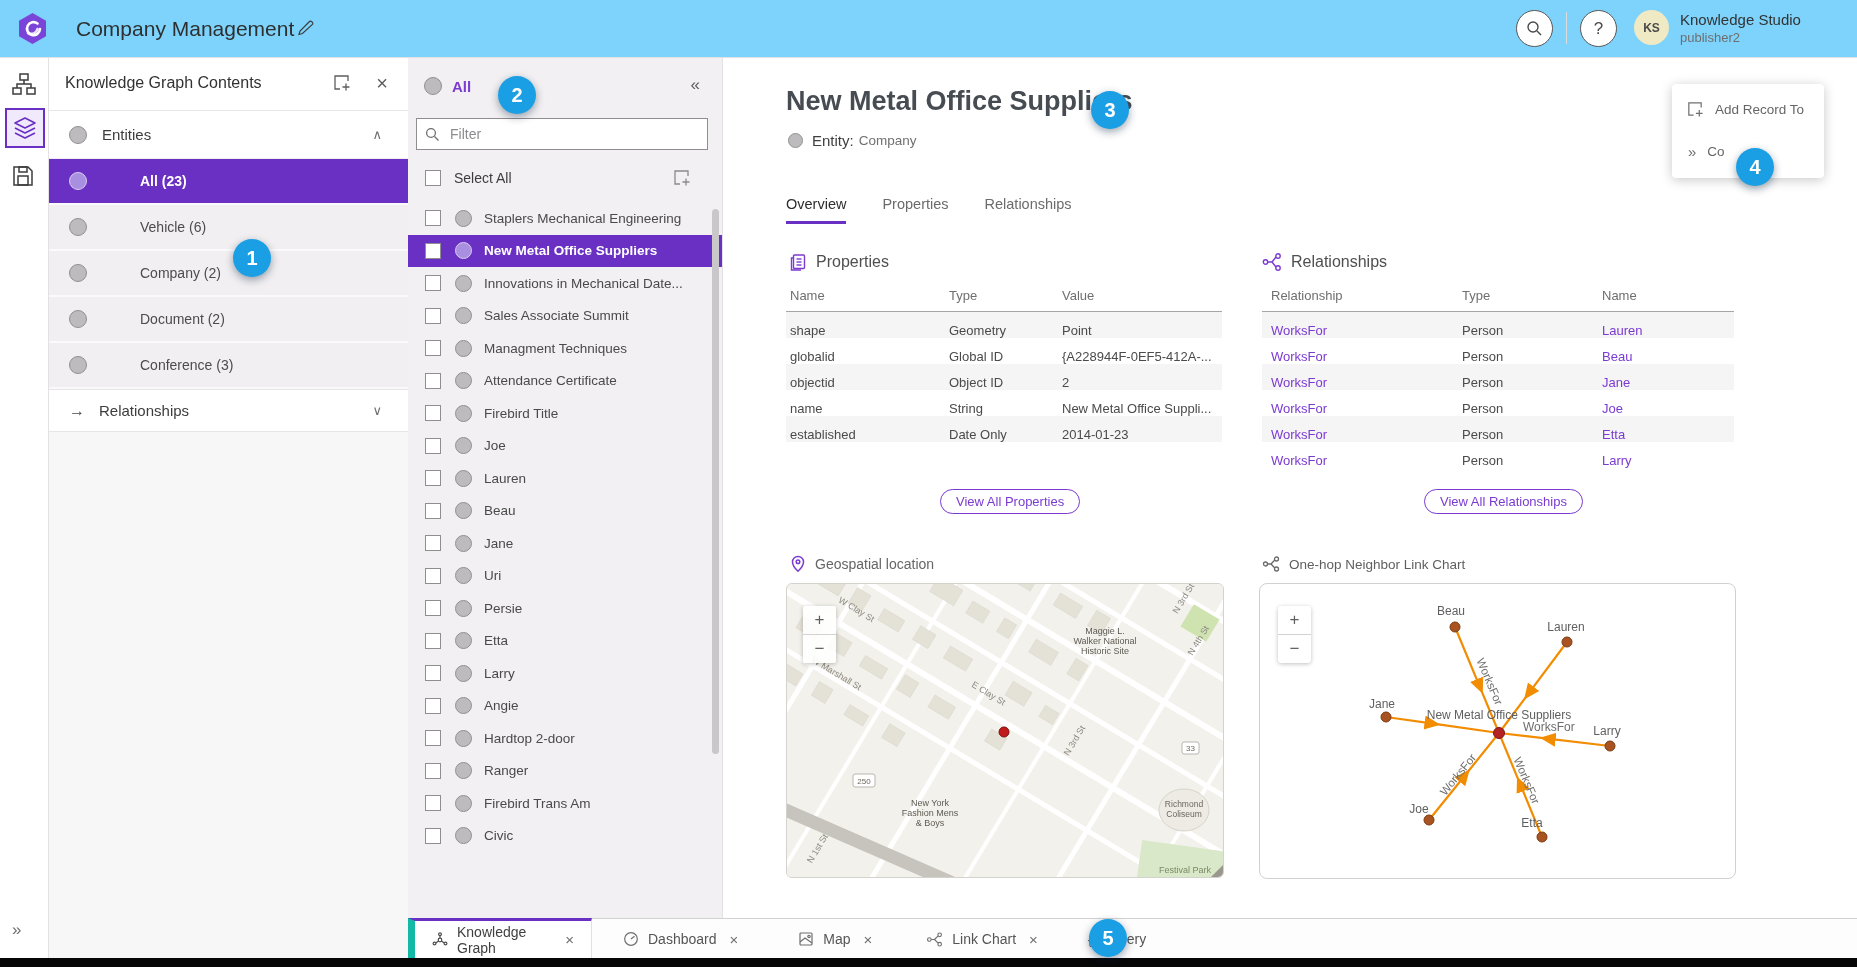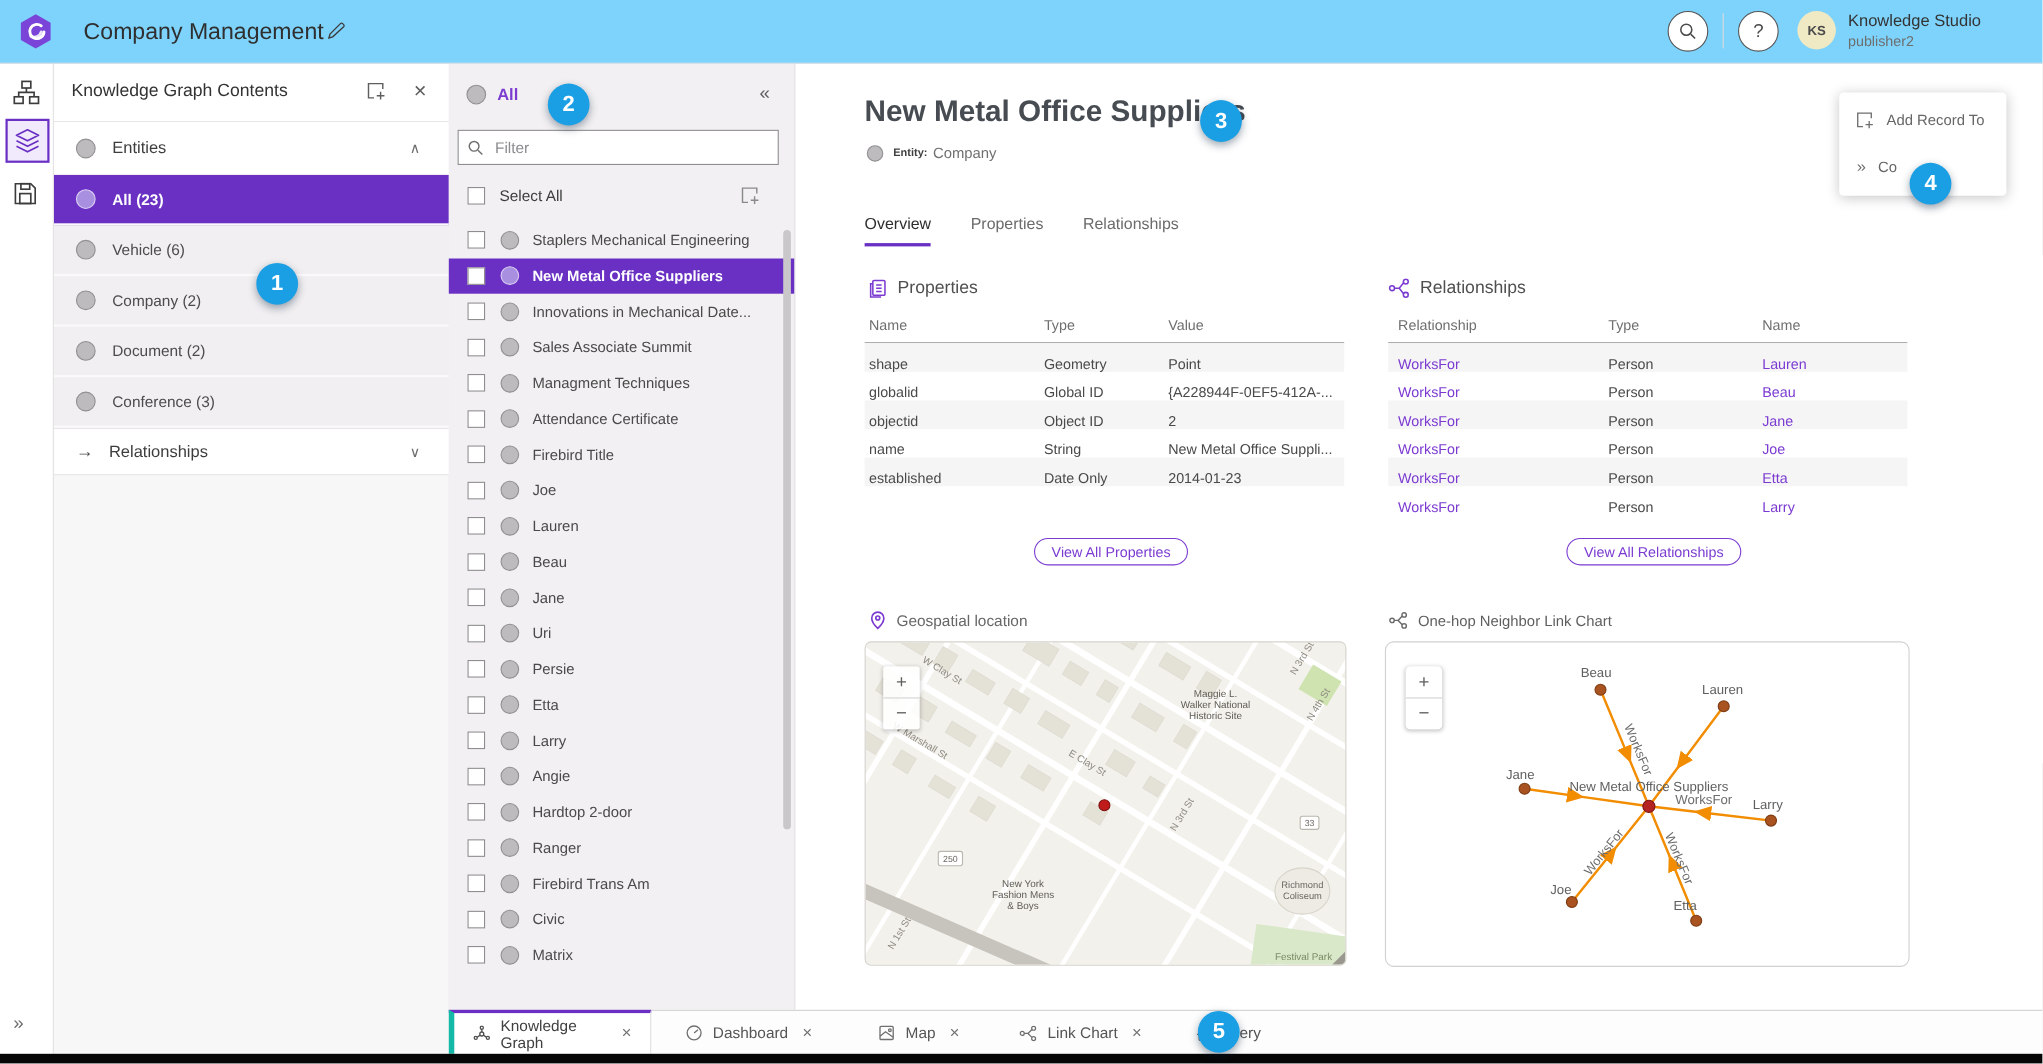--- a/index.html
+++ b/index.html
@@ -28,21 +28,21 @@
   
   .contents{position:absolute;left:48px;top:57px;width:360px;height:901px;background:#f8f7f8;border-right:1px solid #e3e1e3;z-index:10;}
   .c-header{position:relative;height:53px;background:#fff;border-bottom:1px solid #e7e5e7;}
   .c-title{position:absolute;left:17px;top:17px;font-size:16px;color:#323232;}
   .hdr-ic{position:absolute;top:16px;width:20px;height:20px;cursor:pointer;}
   .close-x{font-size:20px;color:#5e5e5e;line-height:20px;text-align:center;cursor:pointer;}
   .ent-hdr{position:relative;height:47px;background:#fff;display:flex;align-items:center;border-bottom:1px solid #efedef;cursor:pointer;}
   .ent-hdr .lbl{font-size:15px;color:#3d3d3d;margin-left:15px;}
   .chev{position:absolute;right:26px;font-size:13px;color:#6e6e6e;}
   .gcirc{width:16px;height:16px;border-radius:50%;background:#bdbbbe;border:1px solid #929093;flex:0 0 auto;margin-left:21px;}
-  .etype{height:44px;background:#f1eff1;border-bottom:2px solid #fbfafb;display:flex;align-items:center;font-size:14px;color:#4c4c4c;cursor:pointer;}
+  .etype{height:44px;background:#f1eff1;border-bottom:2px solid #fbfafb;display:flex;align-items:center;font-size:14px;color:#4c4c4c;cursor:pointer;gap:38px;}
   .etype .lbl{margin-left:15px;}
   .etype.selected{background:#6930c3;color:#fff;font-weight:bold;}
   .etype.selected .gcirc{background:#a98fe0;border-color:#d9cdf2;}
   .rel-row{height:41px;background:#fff;border-top:1px solid #e7e5e7;border-bottom:1px solid #e7e5e7;display:flex;align-items:center;font-size:15px;color:#3d3d3d;cursor:pointer;position:relative;}
   .rel-arrow{margin-left:21px;font-size:16px;color:#4c4c4c;}
   .rel-row .lbl{margin-left:14px;}
 
   
   .listpanel{position:absolute;left:408px;top:57px;width:314px;height:861px;background:#f2f0f2;border-right:1px solid #e3e1e3;z-index:10;}
   .lp-all{position:absolute;left:16px;top:20px;display:flex;align-items:center;cursor:pointer;}
@@ -62,21 +62,21 @@
   .li .gcirc{width:15px;height:15px;margin-left:14px;}
   .li .lbl{margin-left:12px;white-space:nowrap;overflow:hidden;}
   .li.selected{background:#6930c3;color:#fff;font-weight:bold;}
   .li.selected .gcirc{background:#a98fe0;border-color:#d9cdf2;}
   .lp-scroll{position:absolute;right:3px;top:152px;width:7px;height:545px;background:#c9c7ca;border-radius:4px;cursor:pointer;}
 
   
   .rec-title{position:absolute;left:786px;top:86px;font-size:27px;font-weight:bold;color:#474c52;}
   .ent-line{position:absolute;left:788px;top:132px;display:flex;align-items:center;}
   .ent-line .gcirc{width:13px;height:13px;margin-left:0;}
-  .ent-k{margin-left:9px;font-size:10px;font-weight:bold;color:#3f3f3f;}
+  .ent-k{margin-left:9px;font-size:15px;font-weight:normal;color:#3f3f3f;}
   .ent-v{margin-left:5px;font-size:13.5px;color:#707070;}
   .tabs{position:absolute;left:786px;top:196px;display:flex;gap:36px;}
   .tab{font-size:14.5px;color:#6b6b6b;padding-bottom:9px;cursor:pointer;}
   .tab.active{color:#2e2e2e;border-bottom:3px solid #6930c3;}
   .sec-head{position:absolute;display:flex;align-items:center;gap:9px;}
   .sec-head .t{font-size:16px;color:#4f4f4f;}
   .sec-head.small .t{font-size:13.5px;color:#5f5f5f;}
 
   .dtable{position:absolute;font-size:13px;color:#4a4a4a;}
   .dt-hrow{display:flex;color:#6f6f6f;padding-bottom:8px;border-bottom:1px solid #a7a5a7;}
@@ -102,21 +102,21 @@
   .menu-item{display:flex;align-items:center;height:34px;margin-top:8px;cursor:pointer;}
   .menu-item .mic{margin-left:14px;width:18px;height:18px;flex:0 0 auto;}
   .menu-item .lbl{margin-left:11px;font-size:13.5px;color:#666;}
   .mexp{margin-left:16px;font-size:15px;color:#6e6e6e;}
 
   
   .tabbar{position:absolute;left:408px;top:918px;width:1449px;height:40px;background:#fdfdfd;border-top:1px solid #d2d2d2;display:flex;z-index:15;}
   .btab{display:inline-flex;align-items:center;height:100%;padding:0 17px;font-size:14px;color:#555;cursor:pointer;box-sizing:border-box;}
   .btab .bic{margin-right:9px;}
   .btab .x{margin-left:13px;font-size:15px;color:#6f6f6f;cursor:pointer;}
-  .btab.active{background:#fff;border-top:3px solid #6930c3;border-left:5px solid #14b8a6;border-right:1px solid #e0e0e0;margin-top:-1px;color:#3f3f3f;}
+  .btab.active{background:#fff;border-top:3px solid #6930c3;border-left:7px solid #14b8a6;border-right:1px solid #e0e0e0;margin-top:-1px;color:#3f3f3f;}
   .qbraces{font-size:13px;color:#6f6f6f;margin-right:8px;}
   .blackbar{position:absolute;left:0;top:958px;width:1857px;height:9px;background:#060606;z-index:35;}
 
   
   .badge{position:absolute;width:38px;height:38px;border-radius:50%;background:#1b9fe4;color:#fff;font-size:20px;font-weight:bold;display:flex;align-items:center;justify-content:center;box-shadow:0 3px 8px rgba(0,30,60,.4);z-index:60;}
 </style>
 </head>
 <body>
 
 <div id="root">
@@ -349,25 +349,20 @@
         </div>
       <div class="li">
           <span class="cb"></span>
           <span class="gcirc"></span>
           <span class="lbl">Firebird Trans Am</span>
         </div>
       <div class="li">
           <span class="cb"></span>
           <span class="gcirc"></span>
           <span class="lbl">Civic</span>
-        </div>
-      <div class="li">
-          <span class="cb"></span>
-          <span class="gcirc"></span>
-          <span class="lbl">Matrix</span>
         </div>
     </div>
     <div class="lp-scroll"></div>
   </div>
 
   <div class="rec-title">New Metal Office Suppliers</div>
   <div class="ent-line">
     <span class="gcirc"></span>
     <span class="ent-k">Entity:</span>
     <span class="ent-v">Company</span>

